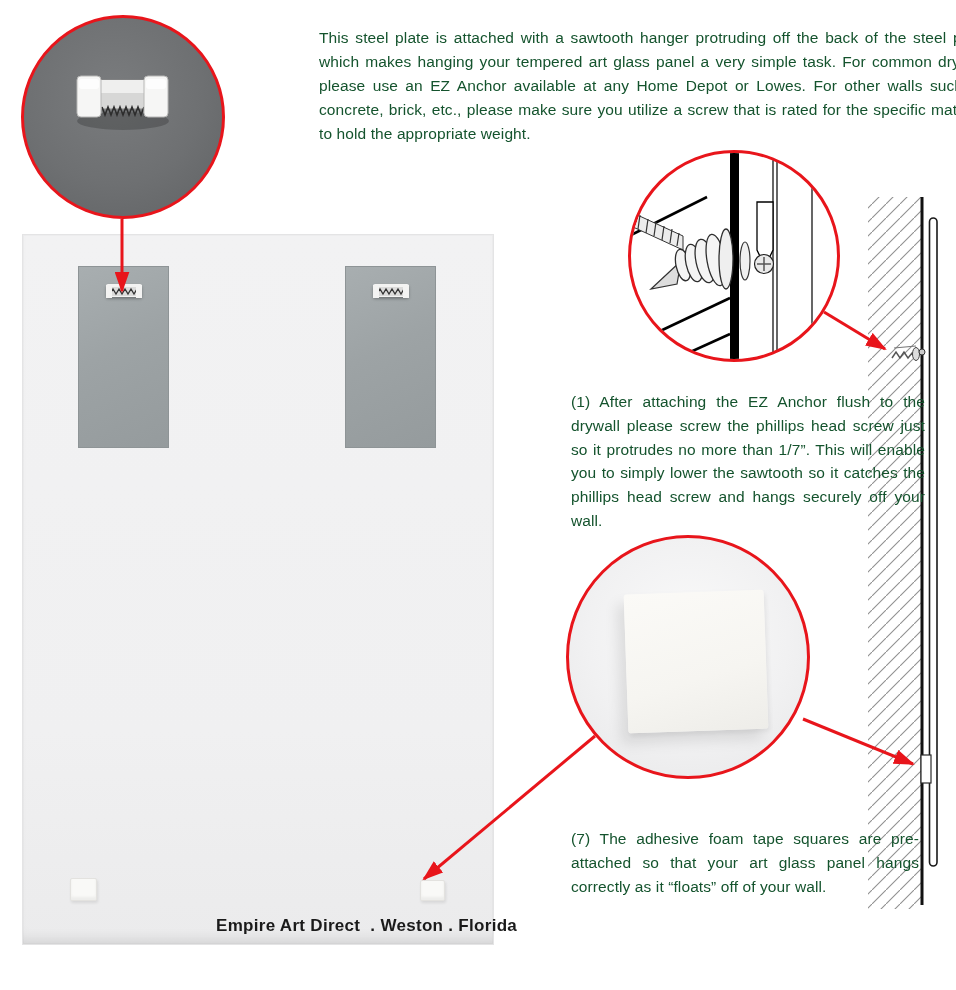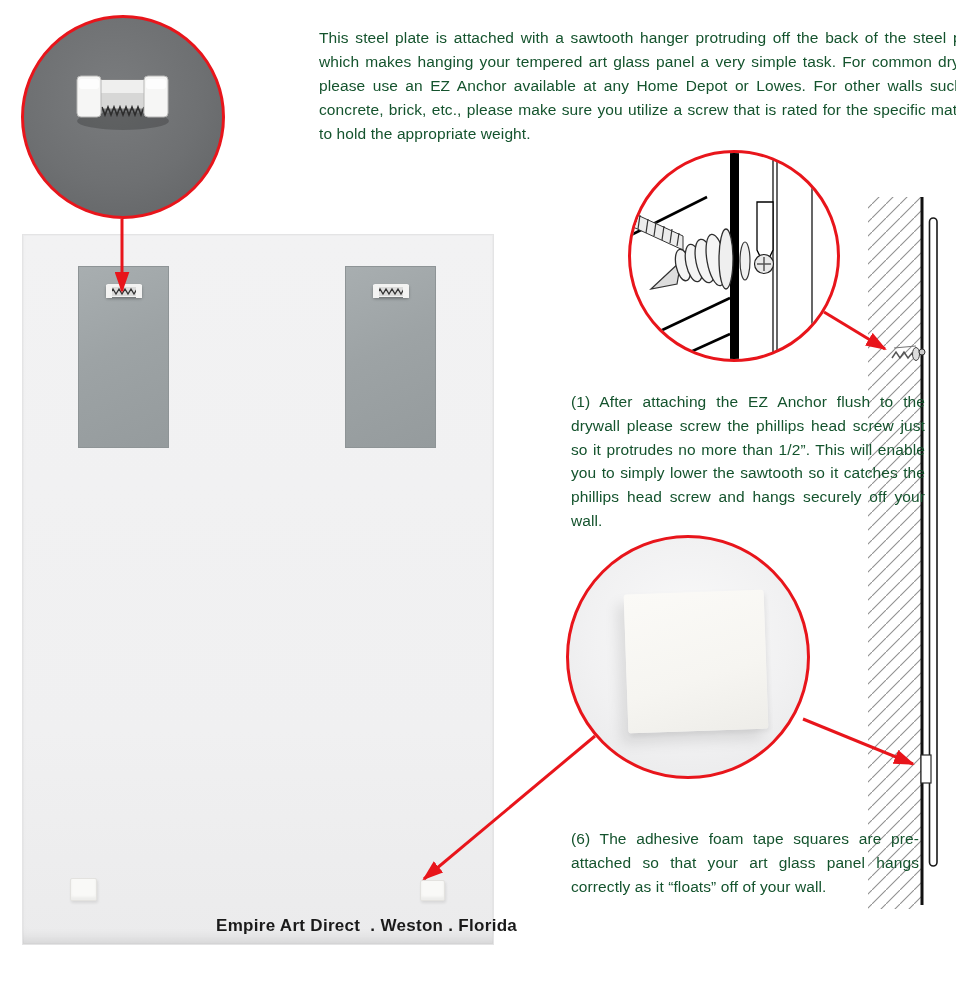--- a/index.html
+++ b/index.html
@@ -163,27 +163,27 @@
     <g>
       <polyline points="34,168 38,162 42,168 46,162 50,168 54,163 58,167" fill="none" stroke="#555" stroke-width="1.5"></polyline>
       <line x1="36" y1="158" x2="58" y2="156" stroke="#777" stroke-width="1.2"></line>
       <ellipse cx="58" cy="164" rx="3.5" ry="6.5" fill="#ddd" stroke="#444" stroke-width="1"></ellipse>
       <circle cx="64" cy="162" r="3" fill="#ccc" stroke="#333" stroke-width="1"></circle>
     </g>
 
     <rect x="63" y="565" width="10" height="28" fill="#fff" stroke="#2a2a2a" stroke-width="1.2"></rect>
   </svg>
 
-  <div class="copy step1">(1) After attaching the EZ Anchor flush to the drywall please screw the phillips head screw just so it protrudes no more than 1/2”. This will enable you to simply lower the sawtooth so it catches the phillips head screw and hangs securely off your wall.</div>
+  <div class="copy step1">(1) After attaching the EZ Anchor flush to the drywall please screw the phillips head screw just so it protrudes no more than 1/7”. This will enable you to simply lower the sawtooth so it catches the phillips head screw and hangs securely off your wall.</div>
 
   <div class="callout foam">
     <div class="foam-square"></div>
   </div>
 
-  <div class="copy step2">(6) The adhesive foam tape squares are pre-attached so that your art glass panel hangs correctly as it “floats” off of your wall.</div>
+  <div class="copy step2">(7) The adhesive foam tape squares are pre-attached so that your art glass panel hangs correctly as it “floats” off of your wall.</div>
 
   <div class="footer">Empire Art Direct  . Weston . Florida</div>
 
   <svg class="overlay" width="956" height="990" viewBox="0 0 956 990">
     <defs>
       <marker id="ah" viewBox="0 0 10 7" refX="9" refY="3.5" markerWidth="7" markerHeight="5" orient="auto">
         <path d="M0 0 L10 3.5 L0 7 Z" fill="#e8151b"></path>
       </marker>
     </defs>
     <line x1="122" y1="219" x2="122" y2="291" stroke="#e8151b" stroke-width="3" marker-end="url(#ah)"></line>

